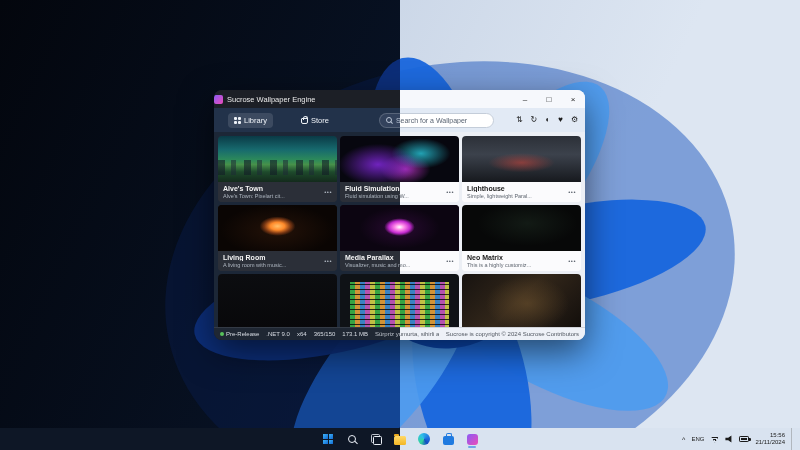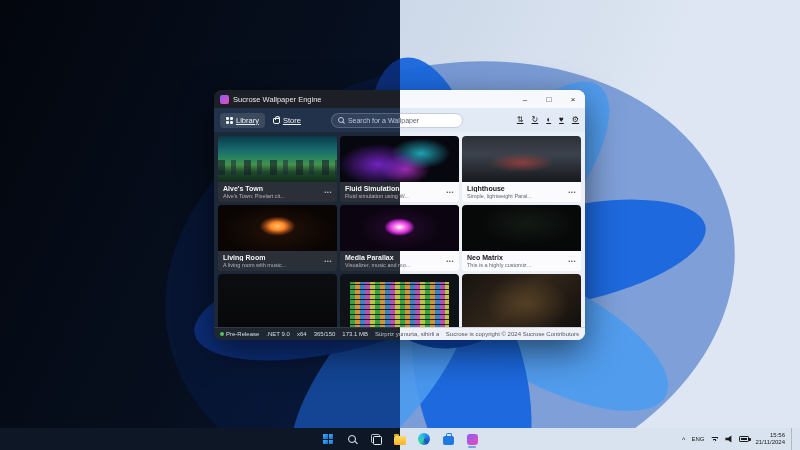--- a/index.html
+++ b/index.html
@@ -38,29 +38,29 @@
 
   
   .wallpaper{position:absolute;inset:0;background:linear-gradient(115deg,var(--desk-bg1) 0%,var(--desk-bg2) 70%);}
   .bloom{position:absolute;inset:0;width:100%;height:100%;}
 
   
   .window{position:absolute;left:214px;top:90px;width:371px;height:250px;border-radius:8px;
     overflow:hidden;background:var(--win-bg);display:flex;flex-direction:column;
     box-shadow:0 12px 34px rgba(0,0,0,.55);}
   .titlebar{height:18px;flex:none;display:flex;align-items:center;gap:4px;
-    background:var(--titlebar-bg);color:var(--titlebar-fg);font-size:7.5px;padding-left:6px;}
+    background:var(--titlebar-bg);color:var(--titlebar-fg);font-size:7.5px;}
   .app-icon{width:9px;height:9px;border-radius:2px;flex:none;
     background:linear-gradient(135deg,#8a5cf6,#ec4bb8);}
   .win-buttons{margin-left:auto;display:flex;height:100%;}
   .wbtn{width:24px;height:100%;display:flex;align-items:center;justify-content:center;
     font-size:8px;background:transparent;border:none;color:inherit;padding:0;}
 
   .navbar{height:24px;flex:none;display:flex;align-items:center;background:var(--nav-bg);
-    color:var(--nav-fg);padding:0 6px;gap:2px;font-size:7.5px;text-decoration:underline;}
+    color:var(--nav-fg);padding:0 14px;gap:22px;font-size:7.5px;}
   .tab{display:flex;align-items:center;gap:3px;padding:3px 6px;border-radius:4px;cursor:default;}
   .tab.active{background:var(--tab-active);}
   .grid-ico{width:7px;height:7px;display:grid;grid-template-columns:1fr 1fr;grid-template-rows:1fr 1fr;gap:1px;}
   .grid-ico i{background:currentColor;border-radius:1px;}
   .bag-ico{width:7px;height:6px;border:1px solid currentColor;border-radius:1px 1px 2px 2px;position:relative;margin-top:2px;}
   .bag-ico::before{content:'';position:absolute;left:1px;top:-3px;width:3px;height:3px;
     border:1px solid currentColor;border-bottom:none;border-radius:3px 3px 0 0;}
   .searchbox{margin-left:22px;display:flex;align-items:center;gap:4px;background:var(--search-bg);
     border:1px solid var(--search-br);border-radius:8px;height:15px;width:132px;padding:0 6px;}
   .mag{width:6px;height:6px;border:1px solid var(--search-fg);border-radius:50%;position:relative;flex:none;}

